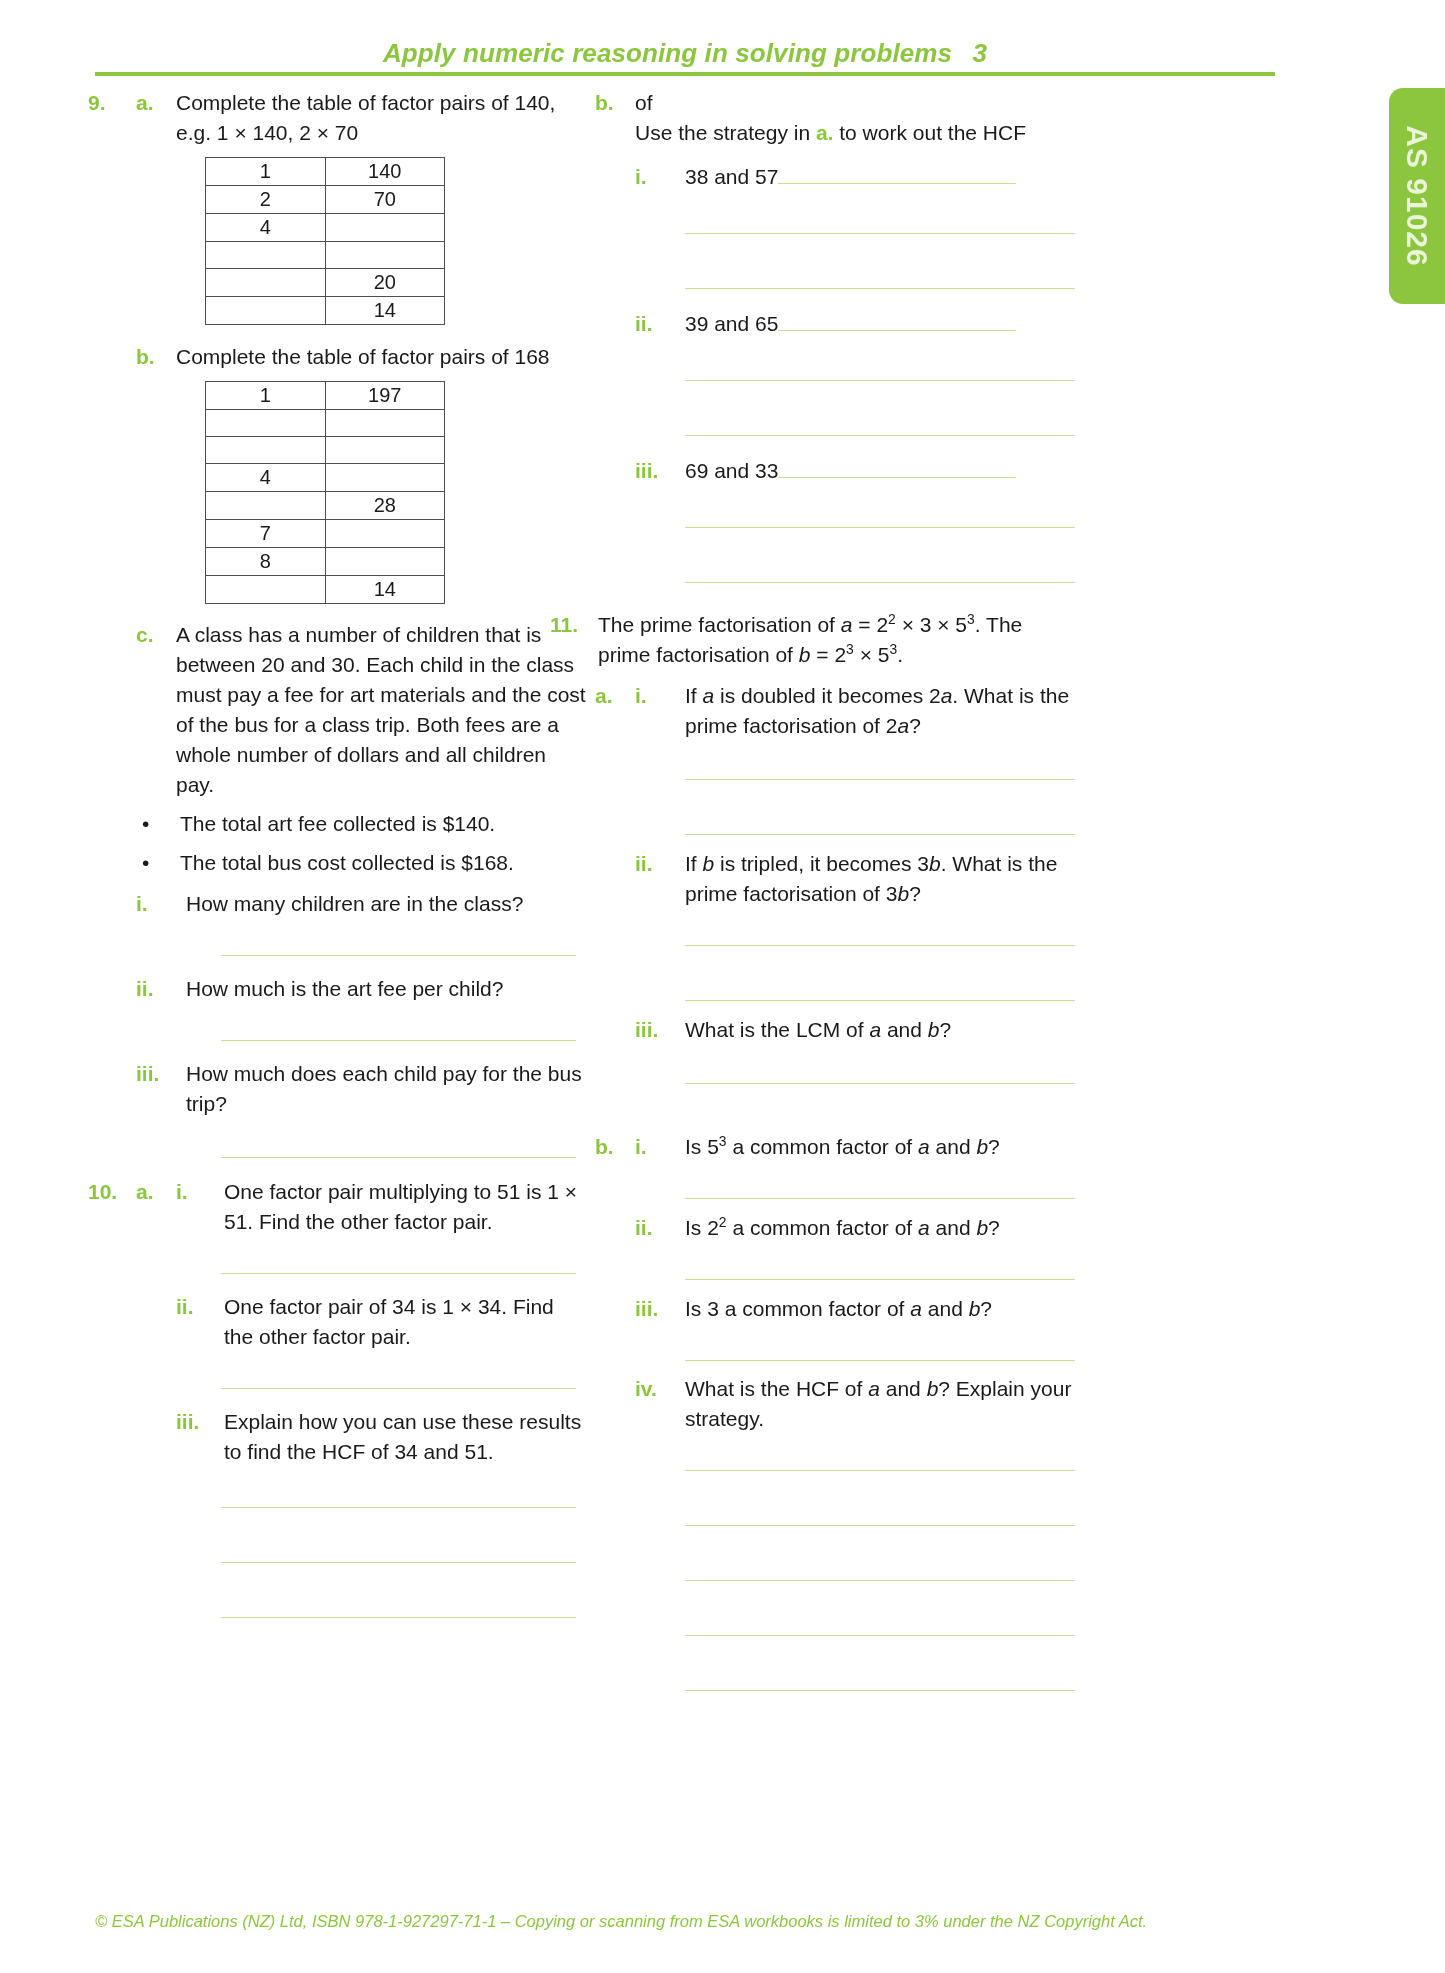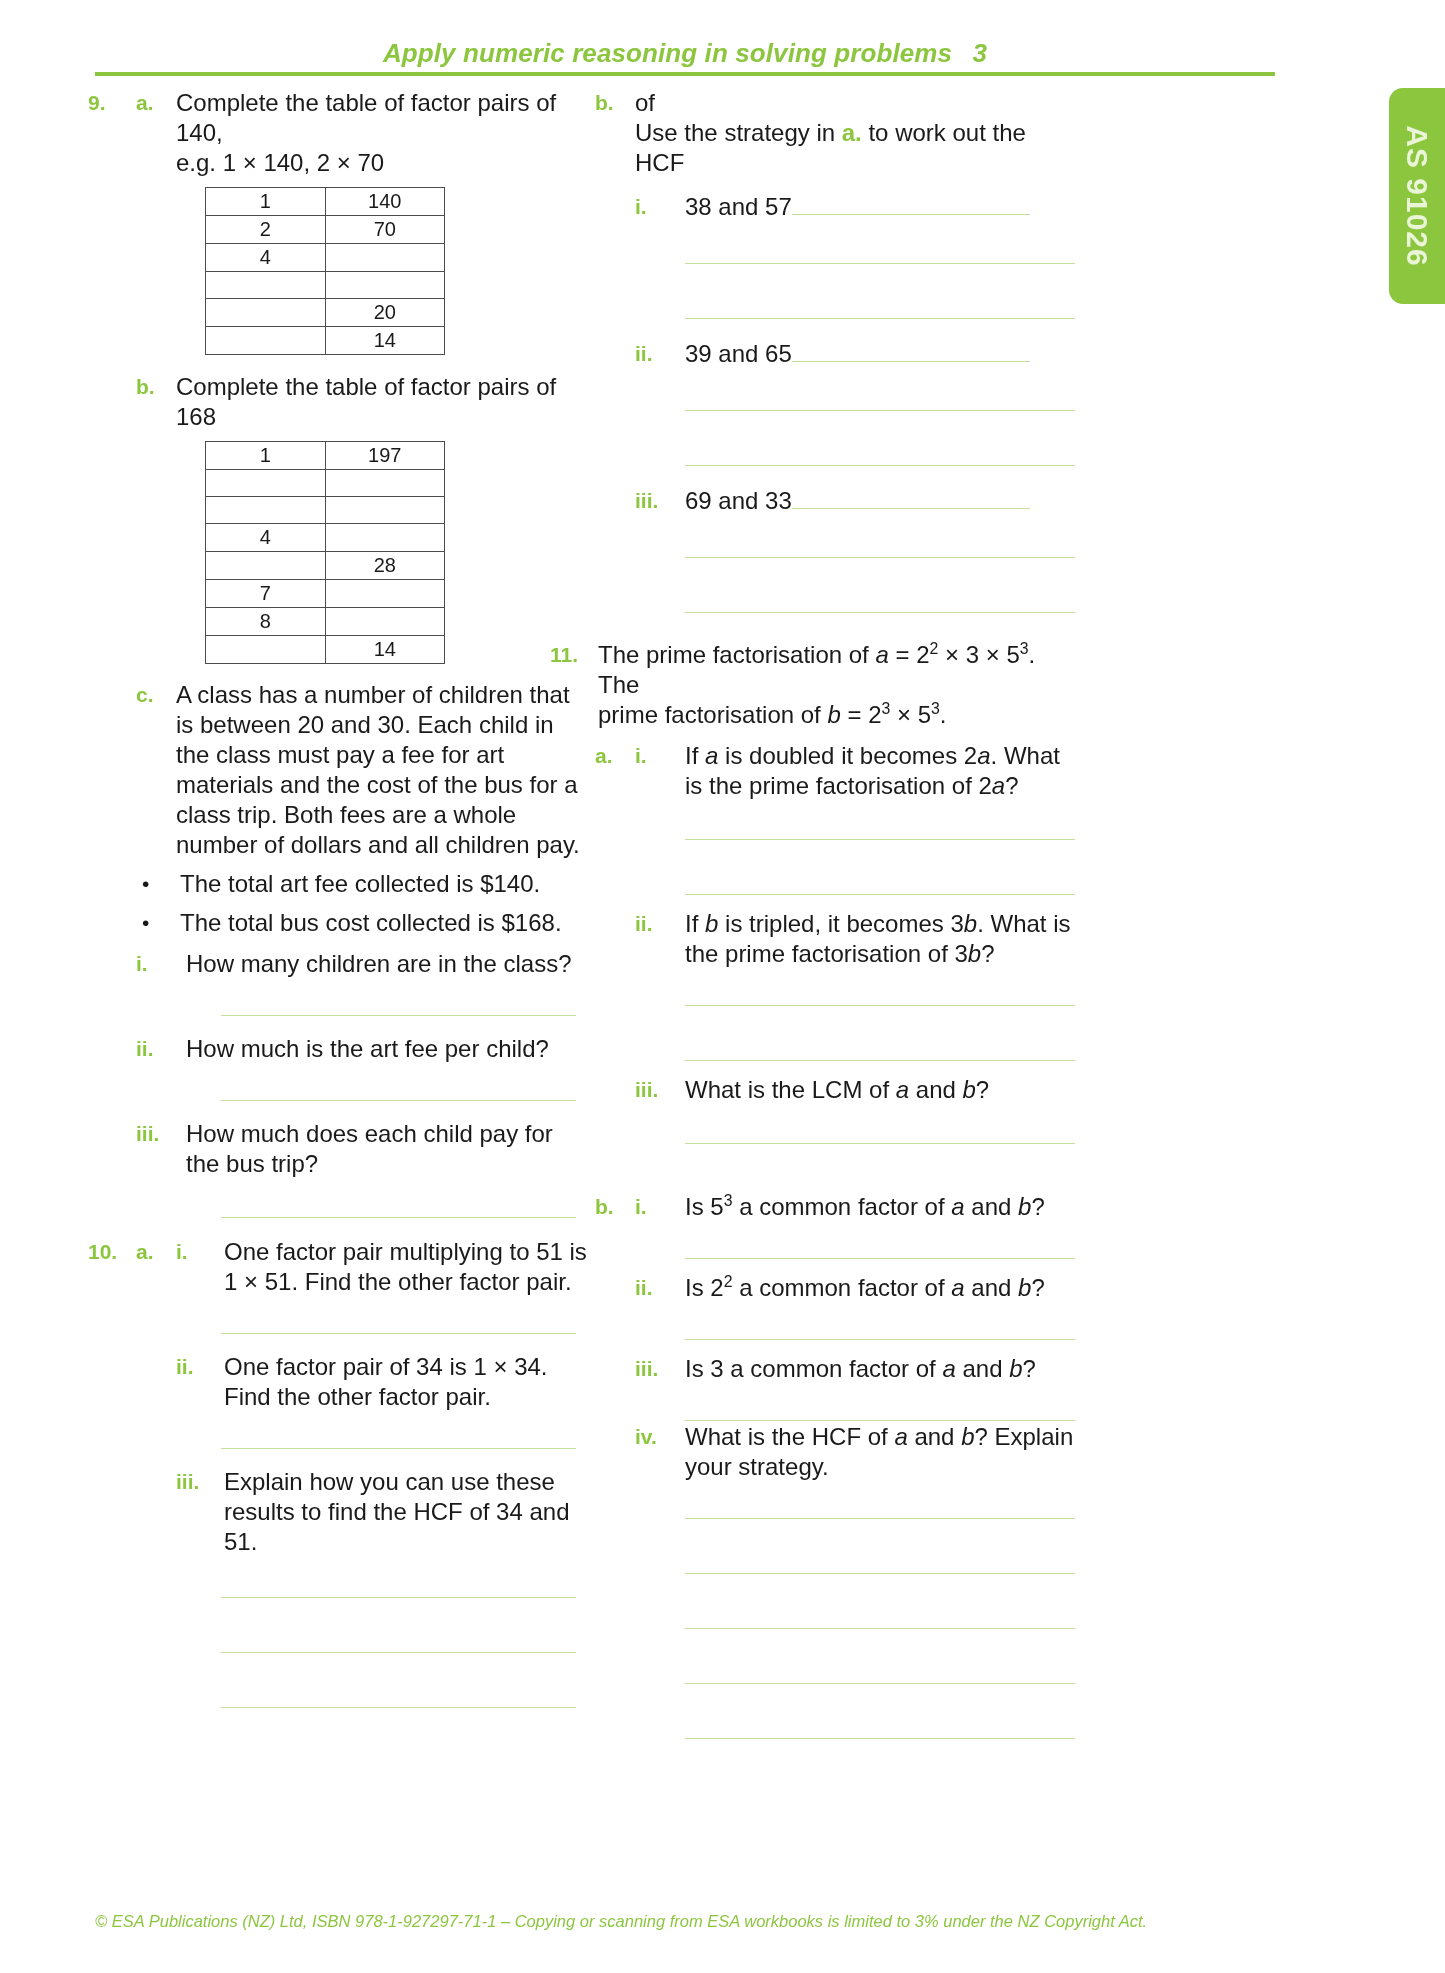--- a/index.html
+++ b/index.html
@@ -89,21 +89,21 @@
     font-weight: bold;
     font-size: 21px;
     line-height: 30px;
     flex: none;
   }
   .w-num   { width: 48px; }
   .w-alpha { width: 40px; }
   .w-rom   { width: 50px; }
   .w-rom-wide { width: 48px; }
   .qtext {
-    font-size: 24px;
+    font-size: 21px;
     line-height: 30px;
     color: #1a1a1a;
     flex: 1;
   }
   .qtext i { font-style: italic; }
   .qtext b.g { color: #8cc63f; font-weight: bold; font-style: normal; }
   sup { font-size: 0.66em; vertical-align: super; line-height: 0; }
 
   .bullet-row { display: flex; align-items: flex-start; }
   .bullet-dot {
@@ -406,21 +406,21 @@
     </div>
     <div class="aline" style="margin-left:90px; width:390px; margin-top:36px"></div>
 
     <div class="qrow" style="margin-top:14px">
       <div class="qnum w-alpha"></div>
       <div class="qnum w-rom">iii.</div>
       <div class="qtext">Is 3 a common factor of <i>a</i> and <i>b</i>?</div>
     </div>
     <div class="aline" style="margin-left:90px; width:390px; margin-top:36px"></div>
 
-    <div class="qrow" style="margin-top:1px">
+    <div class="qrow" style="margin-top:13px">
       <div class="qnum w-alpha"></div>
       <div class="qnum w-rom">iv.</div>
       <div class="qtext">What is the HCF of <i>a</i> and <i>b</i>? Explain your strategy.</div>
     </div>
     <div class="aline" style="margin-left:90px; width:390px; margin-top:36px"></div>
     <div class="aline" style="margin-left:90px; width:390px; margin-top:54px"></div>
     <div class="aline" style="margin-left:90px; width:390px; margin-top:54px"></div>
     <div class="aline" style="margin-left:90px; width:390px; margin-top:54px"></div>
     <div class="aline" style="margin-left:90px; width:390px; margin-top:54px"></div>
 

